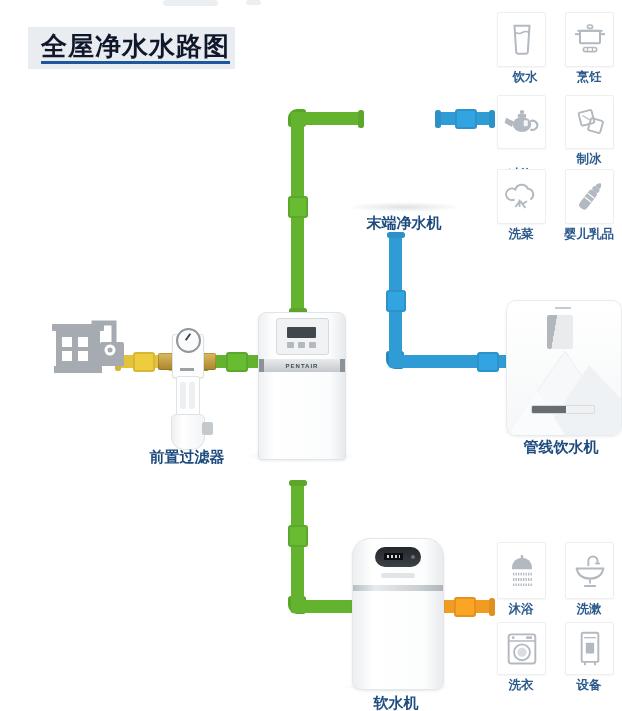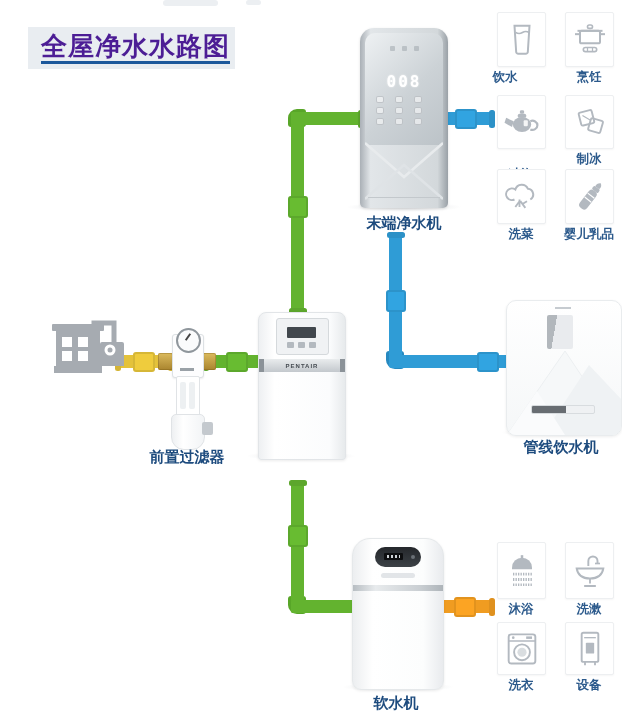--- a/index.html
+++ b/index.html
@@ -2,21 +2,21 @@
 <html><head>
 <meta charset="utf-8">
 <style>
   html,body { margin:0; padding:0; }
   body { font-family:"Liberation Sans", sans-serif; background:#ffffff; }
   .stage { position:relative; width:622px; height:711px; background:#ffffff; overflow:hidden; }
 
   
   .title-box { position:absolute; left:28px; top:27px; width:207px; height:42px;
     background:#e9edf1; display:flex; align-items:center; }
-  .title-text { margin-left:13px; font-size:26px; font-weight:bold; color:#4c1d95;
+  .title-text { margin-left:13px; font-size:26px; font-weight:bold; color:#0f172a;
     border-bottom:3px solid #1c589b; padding-bottom:1px; letter-spacing:1px; line-height:1.1; }
 
   .artifact { position:absolute; background:#eceff2; border-radius:3px; }
 
   
   .pipe { position:absolute; border-radius:2px; }
   .pipe.h { height:13px; }
   .pipe.v { width:13px; }
   .green  { background:#63b32f; }
   .blue   { background:#2f9cd6; }
@@ -252,45 +252,20 @@
           <i></i>
           <i></i>
         </div>
     </div>
     <div class="band">
       <span class="brand">PENTAIR</span>
     </div>
   </div>
 
   <div class="shadow-ellipse" style="left:346px;top:202px;width:116px;height:10px;"></div>
-  <div class="dev-terminal">
-    <div class="screen"></div>
-    <div class="leds">
-        <i></i>
-        <i></i>
-        <i></i>
-      </div>
-    <div class="digits">008</div>
-    <div class="btns">
-        <i></i>
-        <i></i>
-        <i></i>
-        <i></i>
-        <i></i>
-        <i></i>
-        <i></i>
-        <i></i>
-        <i></i>
-      </div>
-    <svg class="xpanel" width="78" height="62" viewBox="0 0 78 62">
-      <path d="M0,3 L39,37 L78,3" fill="none" stroke="#e8ebed" stroke-width="2.5"></path>
-      <path d="M0,59 L39,25 L78,59" fill="none" stroke="#dfe3e6" stroke-width="2.5"></path>
-    </svg>
-    <div class="seam"></div>
-  </div>
   <div class="dev-label" style="left:339px;top:214px;">末端净水机</div>
 
   <div class="shadow-ellipse" style="left:500px;top:428px;width:122px;height:9px;"></div>
   <div class="dev-dispenser">
     <svg width="114" height="134" viewBox="0 0 114 134">
       <polygon points="0,134 58,50 114,134" fill="#f6f8f9" stroke="#eceff1" stroke-width="1"></polygon>
       <polygon points="36,134 82,64 114,98 114,134" fill="#eff2f4"></polygon>
       <polygon points="0,134 30,90 58,134" fill="#fafbfc"></polygon>
     </svg>
     <div class="toplogo"></div>
@@ -311,21 +286,21 @@
     <div class="band"></div>
   </div>
   <div class="dev-label" style="left:331px;top:694px;">软水机</div>
 
   <div class="tile" style="left:497px;top:12px;height:53px;">
     <svg width="40" height="44" viewBox="0 0 48 48">
       <path d="M15,7 h18 l-2,31 a2.5,2.5 0 0 1 -2.5,2.5 h-9 a2.5,2.5 0 0 1 -2.5,-2.5 Z" fill="none" stroke="#b3b9c0" stroke-width="2.4"></path>
       <path d="M16.5,15 q4,2.4 8,0 t8,0" fill="none" stroke="#b3b9c0" stroke-width="2"></path>
     </svg>
   </div>
-  <div class="tile-label" style="left:468px;top:69px;">饮水</div>
+  <div class="tile-label" style="left:488px;top:69px;">饮水</div>
 
   <div class="tile" style="left:565px;top:12px;height:53px;">
     <svg width="40" height="44" viewBox="0 0 48 48">
       <rect x="21" y="6" width="6" height="4" rx="2" fill="none" stroke="#b3b9c0" stroke-width="2"></rect>
       <line x1="9" y1="13" x2="39" y2="13" stroke="#b3b9c0" stroke-width="2.4"></line>
       <rect x="12" y="13" width="24" height="15" rx="2" fill="none" stroke="#b3b9c0" stroke-width="2.4"></rect>
       <line x1="6" y1="17" x2="12" y2="17" stroke="#b3b9c0" stroke-width="2.4"></line>
       <line x1="36" y1="17" x2="42" y2="17" stroke="#b3b9c0" stroke-width="2.4"></line>
       <rect x="16" y="33" width="16" height="5" rx="2.5" fill="none" stroke="#b3b9c0" stroke-width="2"></rect>
       <line x1="21" y1="33" x2="21" y2="38" stroke="#b3b9c0" stroke-width="1.5"></line>

